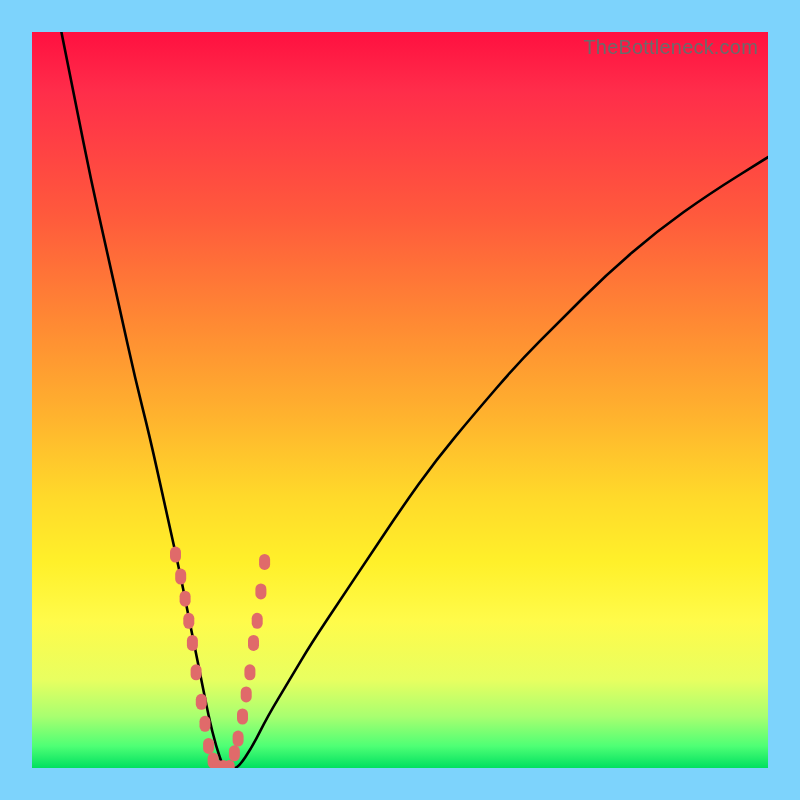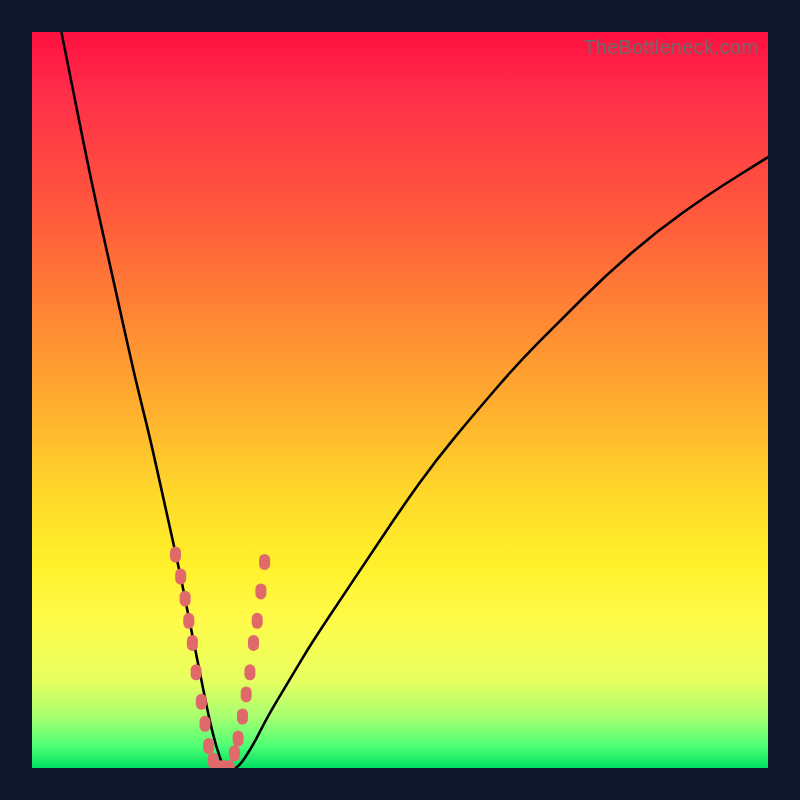--- a/index.html
+++ b/index.html
@@ -7,21 +7,21 @@
     padding: 0;
     width: 800px;
     height: 800px;
     overflow: hidden;
     font-family: Arial, Helvetica, sans-serif;
   }
   .frame {
     position: relative;
     width: 800px;
     height: 800px;
-    background: #0f172a;
+    background: #7dd3fc;
   }
   .plot-area {
     position: absolute;
     left: 32px;
     top: 32px;
     width: 736px;
     height: 736px;
     
     background: linear-gradient(
       to bottom,

